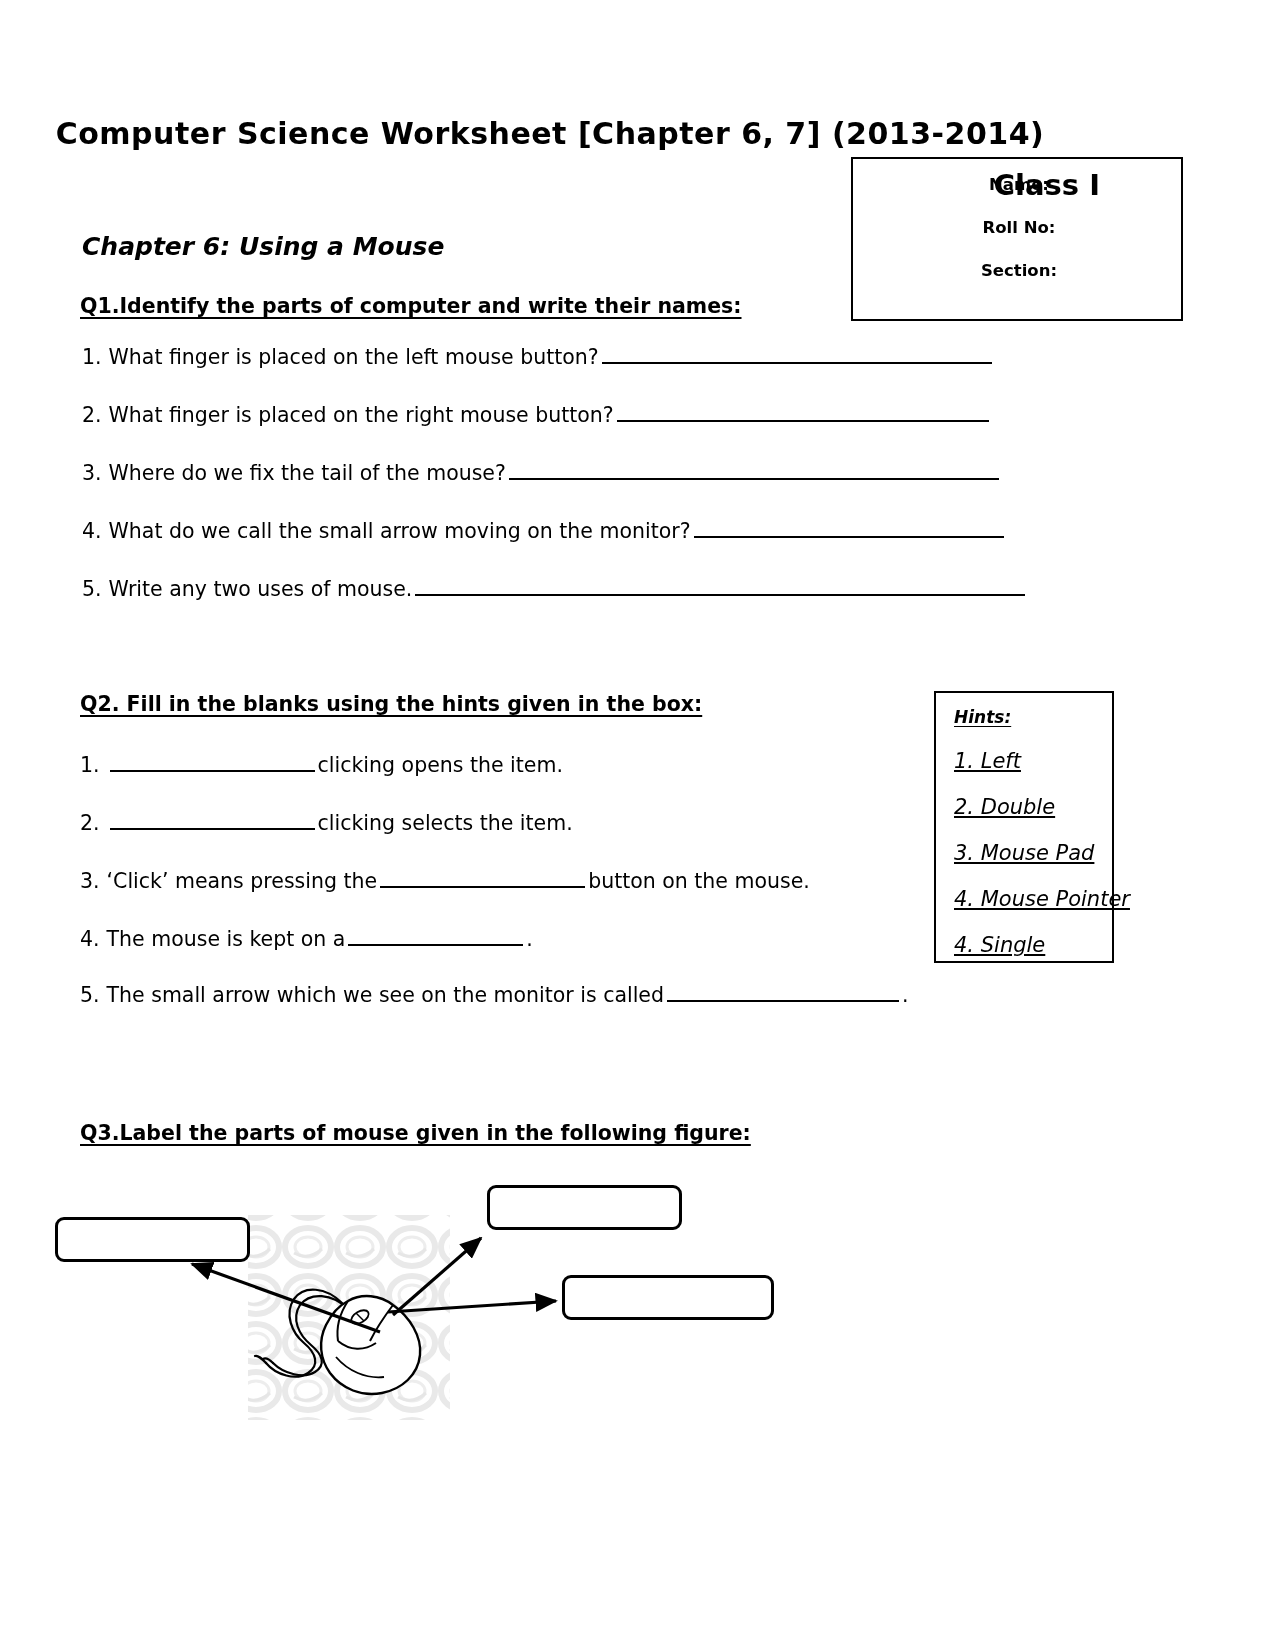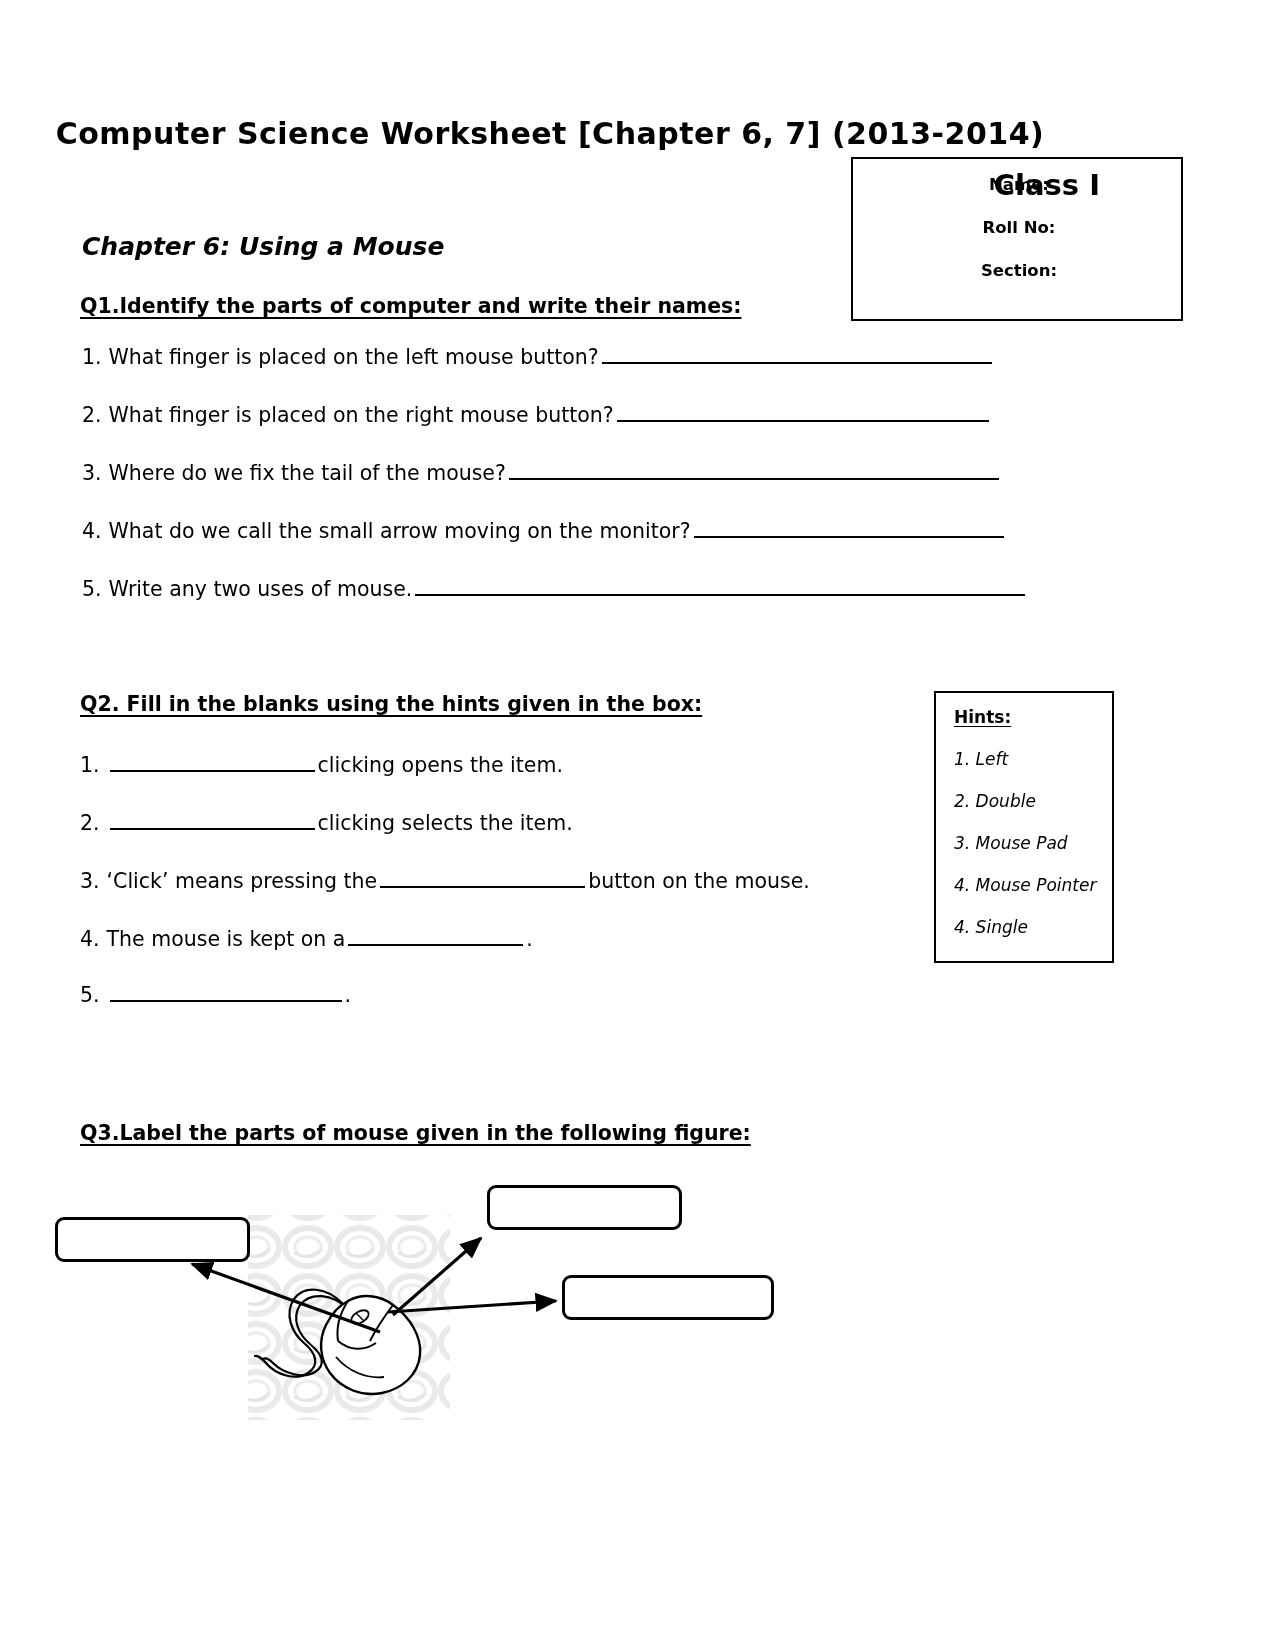--- a/index.html
+++ b/index.html
@@ -120,32 +120,34 @@
     left: 934px;
     top: 691px;
     width: 180px;
     height: 272px;
     border: 2.5px solid #000;
     box-sizing: border-box;
     padding: 14px 0 0 18px;
   }
   .hints-title {
     font-family: "DejaVu Sans", sans-serif;
+    font-style: italic;
     font-weight: bold;
     font-size: 17px;
     text-decoration: underline;
     text-underline-offset: 3px;
     margin-bottom: 22px;
   }
   .hint-item {
     font-family: "DejaVu Sans", sans-serif;
     font-style: italic;
-    font-size: 17px;
+    font-size: 21px;
     margin-bottom: 22px;
     white-space: nowrap;
+    text-decoration: underline;
   }
 
   
   .figure-area {
     position: absolute;
     left: 40px;
     top: 1160px;
     width: 800px;
     height: 280px;
   }
@@ -247,20 +249,21 @@
   <span class="txt">button on the mouse.</span>
 </div>
 <div class="q-item" style="left:80px; top:927px;">
   <span class="num">4.</span>
   <span class="txt">The mouse is kept on a</span>
   <span class="blank-rule" style="width:175px;"></span>
   <span class="txt">.</span>
 </div>
 <div class="q-item" style="left:80px; top:983px;">
   <span class="num">5.</span>
+  <span class="txt">The small arrow which we see on the monitor is called</span>
   <span class="blank-rule" style="width:232px;"></span>
   <span class="txt">.</span>
 </div>
 
 <div class="hints-box">
   <div class="hints-title">Hints:</div>
   <div class="hint-item">1. Left</div>
   <div class="hint-item">2. Double</div>
   <div class="hint-item">3. Mouse Pad</div>
   <div class="hint-item">4. Mouse Pointer</div>

